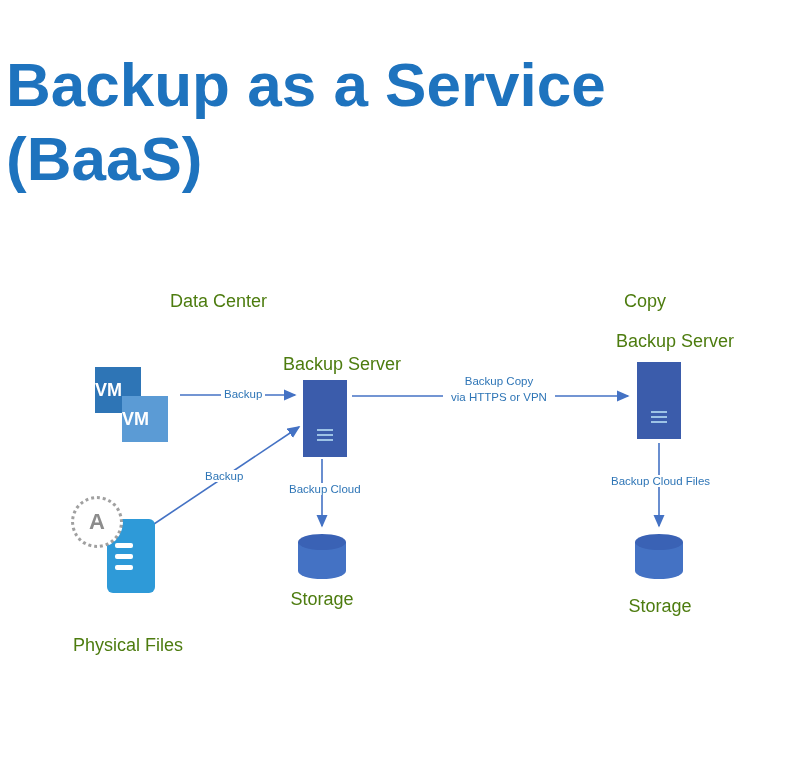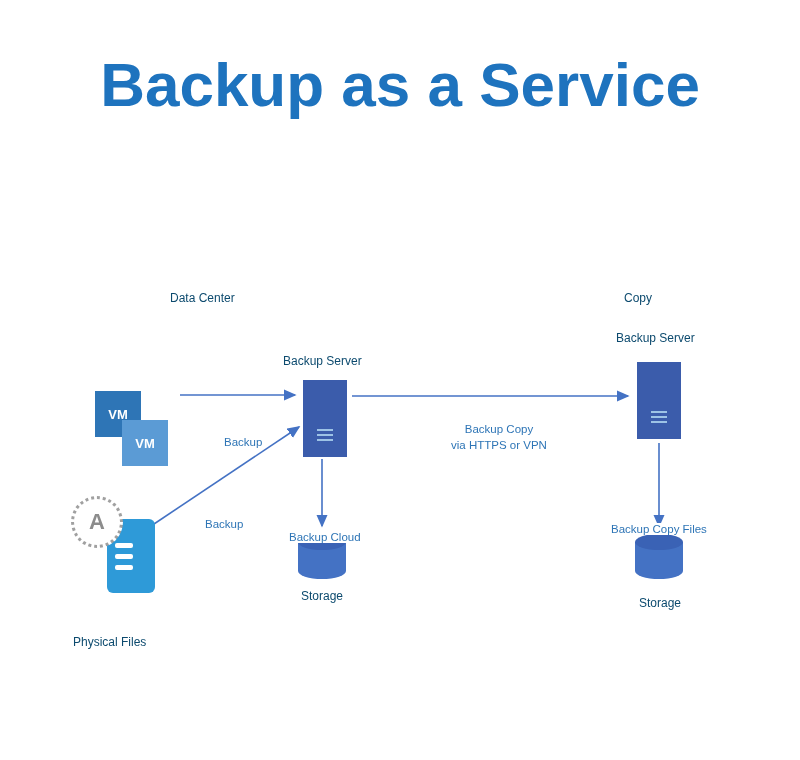--- a/index.html
+++ b/index.html
@@ -1,32 +1,32 @@
 <!DOCTYPE html>
 <html><head>
 <meta charset="utf-8">
 <style>
   * { margin:0; padding:0; box-sizing:border-box; }
   html,body { background:#ffffff; }
   body { font-family:"Liberation Sans", sans-serif; }
   .canvas { position:relative; width:800px; height:760px; background:#ffffff; overflow:hidden; }
 
-  .title { position:absolute; top:48px; left:0; width:100%; text-align:center;
-           color:#1e73be; font-weight:bold; font-size:62px; line-height:1.2; }
+  .title { position:absolute; top:48px; left:0; width:100%; 
+           color:#1e73be; font-weight:bold; font-size:62px; line-height:1.2;padding-left:6px; }
 
-  .zone-lbl, .node-lbl { position:absolute; color:#0c4a6e; font-size:12px; white-space:nowrap; z-index:3; }
+  .zone-lbl, .node-lbl { position:absolute; color:#4d7c0f; font-size:18px; white-space:nowrap; z-index:3; }
   .arrow-lbl { position:absolute; color:#2e75b6; font-size:11.5px; background:#ffffff;
-               padding:0 3px; white-space:nowrap; z-index:3;margin-top:48px; }
+               padding:0 3px; white-space:nowrap; z-index:3; }
   .arrow-lbl.center { text-align:center; line-height:1.35; }
 
   svg.arrows { position:absolute; left:0; top:0; z-index:1; }
 
   
   .vm { position:absolute; width:46px; height:46px; display:flex; align-items:center;
-        justify-content:center; color:#ffffff; font-weight:bold; font-size:13px; z-index:2;margin-top:24px; }
+        justify-content:flex-start; color:#ffffff; font-weight:bold; font-size:18px; z-index:2; }
   .vm.dark { background:#2e75b6; }
   .vm.light { background:#5b9bd5; z-index:2; }
 
   
   .tower { position:absolute; width:44px; height:77px; background:#3b5cab; z-index:2; }
   .tower .vents { position:absolute; left:50%; transform:translateX(-50%); bottom:13px; width:16px; }
   .tower .vents i { display:block; height:2px; background:#9dc3e6; margin:3px 0; }
 
   
   .phys { position:absolute; left:107px; top:519px; width:48px; height:74px;
@@ -43,20 +43,21 @@
 
   .storage { position:absolute; z-index:2; }
 </style>
 </head>
 <body>
 
 <div class="canvas">
 
   <div class="title">
     <div>Backup as a Service</div>
+    <div>(BaaS)</div>
   </div>
 
   <div class="zone-lbl" style="left:170px; top:291px;">Data Center</div>
   <div class="zone-lbl" style="left:624px; top:291px;">Copy</div>
 
   <div class="node-lbl" style="left:283px; top:354px;">Backup Server</div>
   <div class="node-lbl" style="left:616px; top:331px;">Backup Server</div>
   <div class="node-lbl" style="left:73px; top:635px;">Physical Files</div>
   <div class="node-lbl" style="left:282px; top:589px; width:80px; text-align:center;">Storage</div>
   <div class="node-lbl" style="left:620px; top:596px; width:80px; text-align:center;">Storage</div>
@@ -74,21 +75,21 @@
     <line x1="659" y1="443" x2="659" y2="526" stroke="#4472C4" stroke-width="1.6" marker-end="url(#ah)"></line>
   </svg>
 
   <div class="arrow-lbl" style="left:221px; top:388px;">Backup</div>
   <div class="arrow-lbl" style="left:202px; top:470px;">Backup</div>
   <div class="arrow-lbl" style="left:286px; top:483px;">Backup Cloud</div>
   <div class="arrow-lbl center" style="left:443px; top:374px; width:112px;">
     <div>Backup Copy</div>
     <div>via HTTPS or VPN</div>
   </div>
-  <div class="arrow-lbl" style="left:608px; top:475px;">Backup Copy Files</div>
+  <div class="arrow-lbl" style="left:608px; top:475px;">Backup Cloud Files</div>
 
   <div class="vm dark" style="left:95px; top:367px;">
     <span>VM</span>
   </div>
   <div class="vm light" style="left:122px; top:396px;">
     <span>VM</span>
   </div>
 
   <div class="phys">
     <span class="bays">

